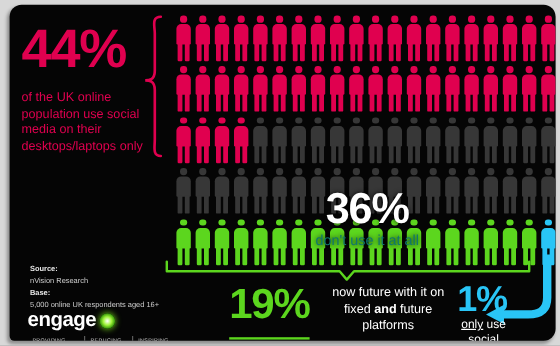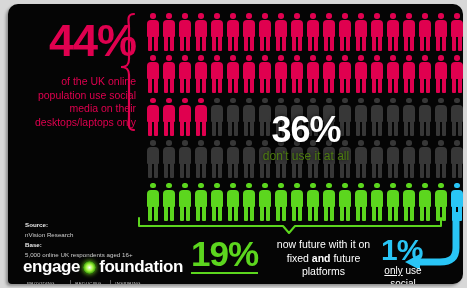--- a/index.html
+++ b/index.html
@@ -88,21 +88,21 @@
   .c-gray  { color: #373737; }
   .c-green { color: #5cd61e; }
   .c-blue  { color: #29c5f6; }
 
   
   .block-44 {
     position: absolute;
     left: 10px;
     top: 16px;
     width: 118px;
-    text-align: right;
+    text-align: left;
     color: #e0004f;
   }
   .big44 {
     font-size: 45px;
     font-weight: bold;
     line-height: 0.95;
     letter-spacing: -1px;
   }
   .sub44 {
     font-size: 10.5px;
@@ -118,39 +118,40 @@
     width: 140px;
     text-align: center;
     color: #ffffff;
     text-shadow: 0 0 4px rgba(0,0,0,0.9);
   }
   .big36 {
     font-size: 36px;
     font-weight: bold;
     line-height: 1;
     letter-spacing: -1px;
+    margin-top: 44px;
   }
   .sub36 {
     font-size: 12px;
-    color: #4d7c0f;
+    color: #0f766e;
     margin-top: 1px;
   }
 
   
   .big19 {
     position: absolute;
     left: 183px;
     top: 232px;
     font-size: 35px;
     font-weight: bold;
     color: #5cd61e;
     line-height: 1;
     letter-spacing: -1px;
     border-bottom: 2px solid #5cd61e;
-    padding-bottom: 1px;
+    padding-bottom: 10px;
   }
   .sub19 {
     position: absolute;
     left: 267px;
     top: 234px;
     width: 97px;
     font-size: 10.5px;
     line-height: 1.3;
     color: #ffffff;
     text-align: center;
@@ -889,21 +890,20 @@
       <div class="lbl">Source:</div>
       <div>nVision Research</div>
       <div class="lbl">Base:</div>
       <div>5,000 online UK respondents aged 16+</div>
     </div>
 
     <div class="logo">
       <div class="logo-row">
         <span>engage</span>
         <span class="logo-dot"></span>
-        <span>foundation</span>
       </div>
       <div class="logo-tag" id="logo-tagline">
           <span>PROVIDING CLARITY</span>
           <span>REDUCING RISK</span>
           <span>INSPIRING CREATIVITY</span>
         </div>
     </div>
 
   </div>
 </div>

